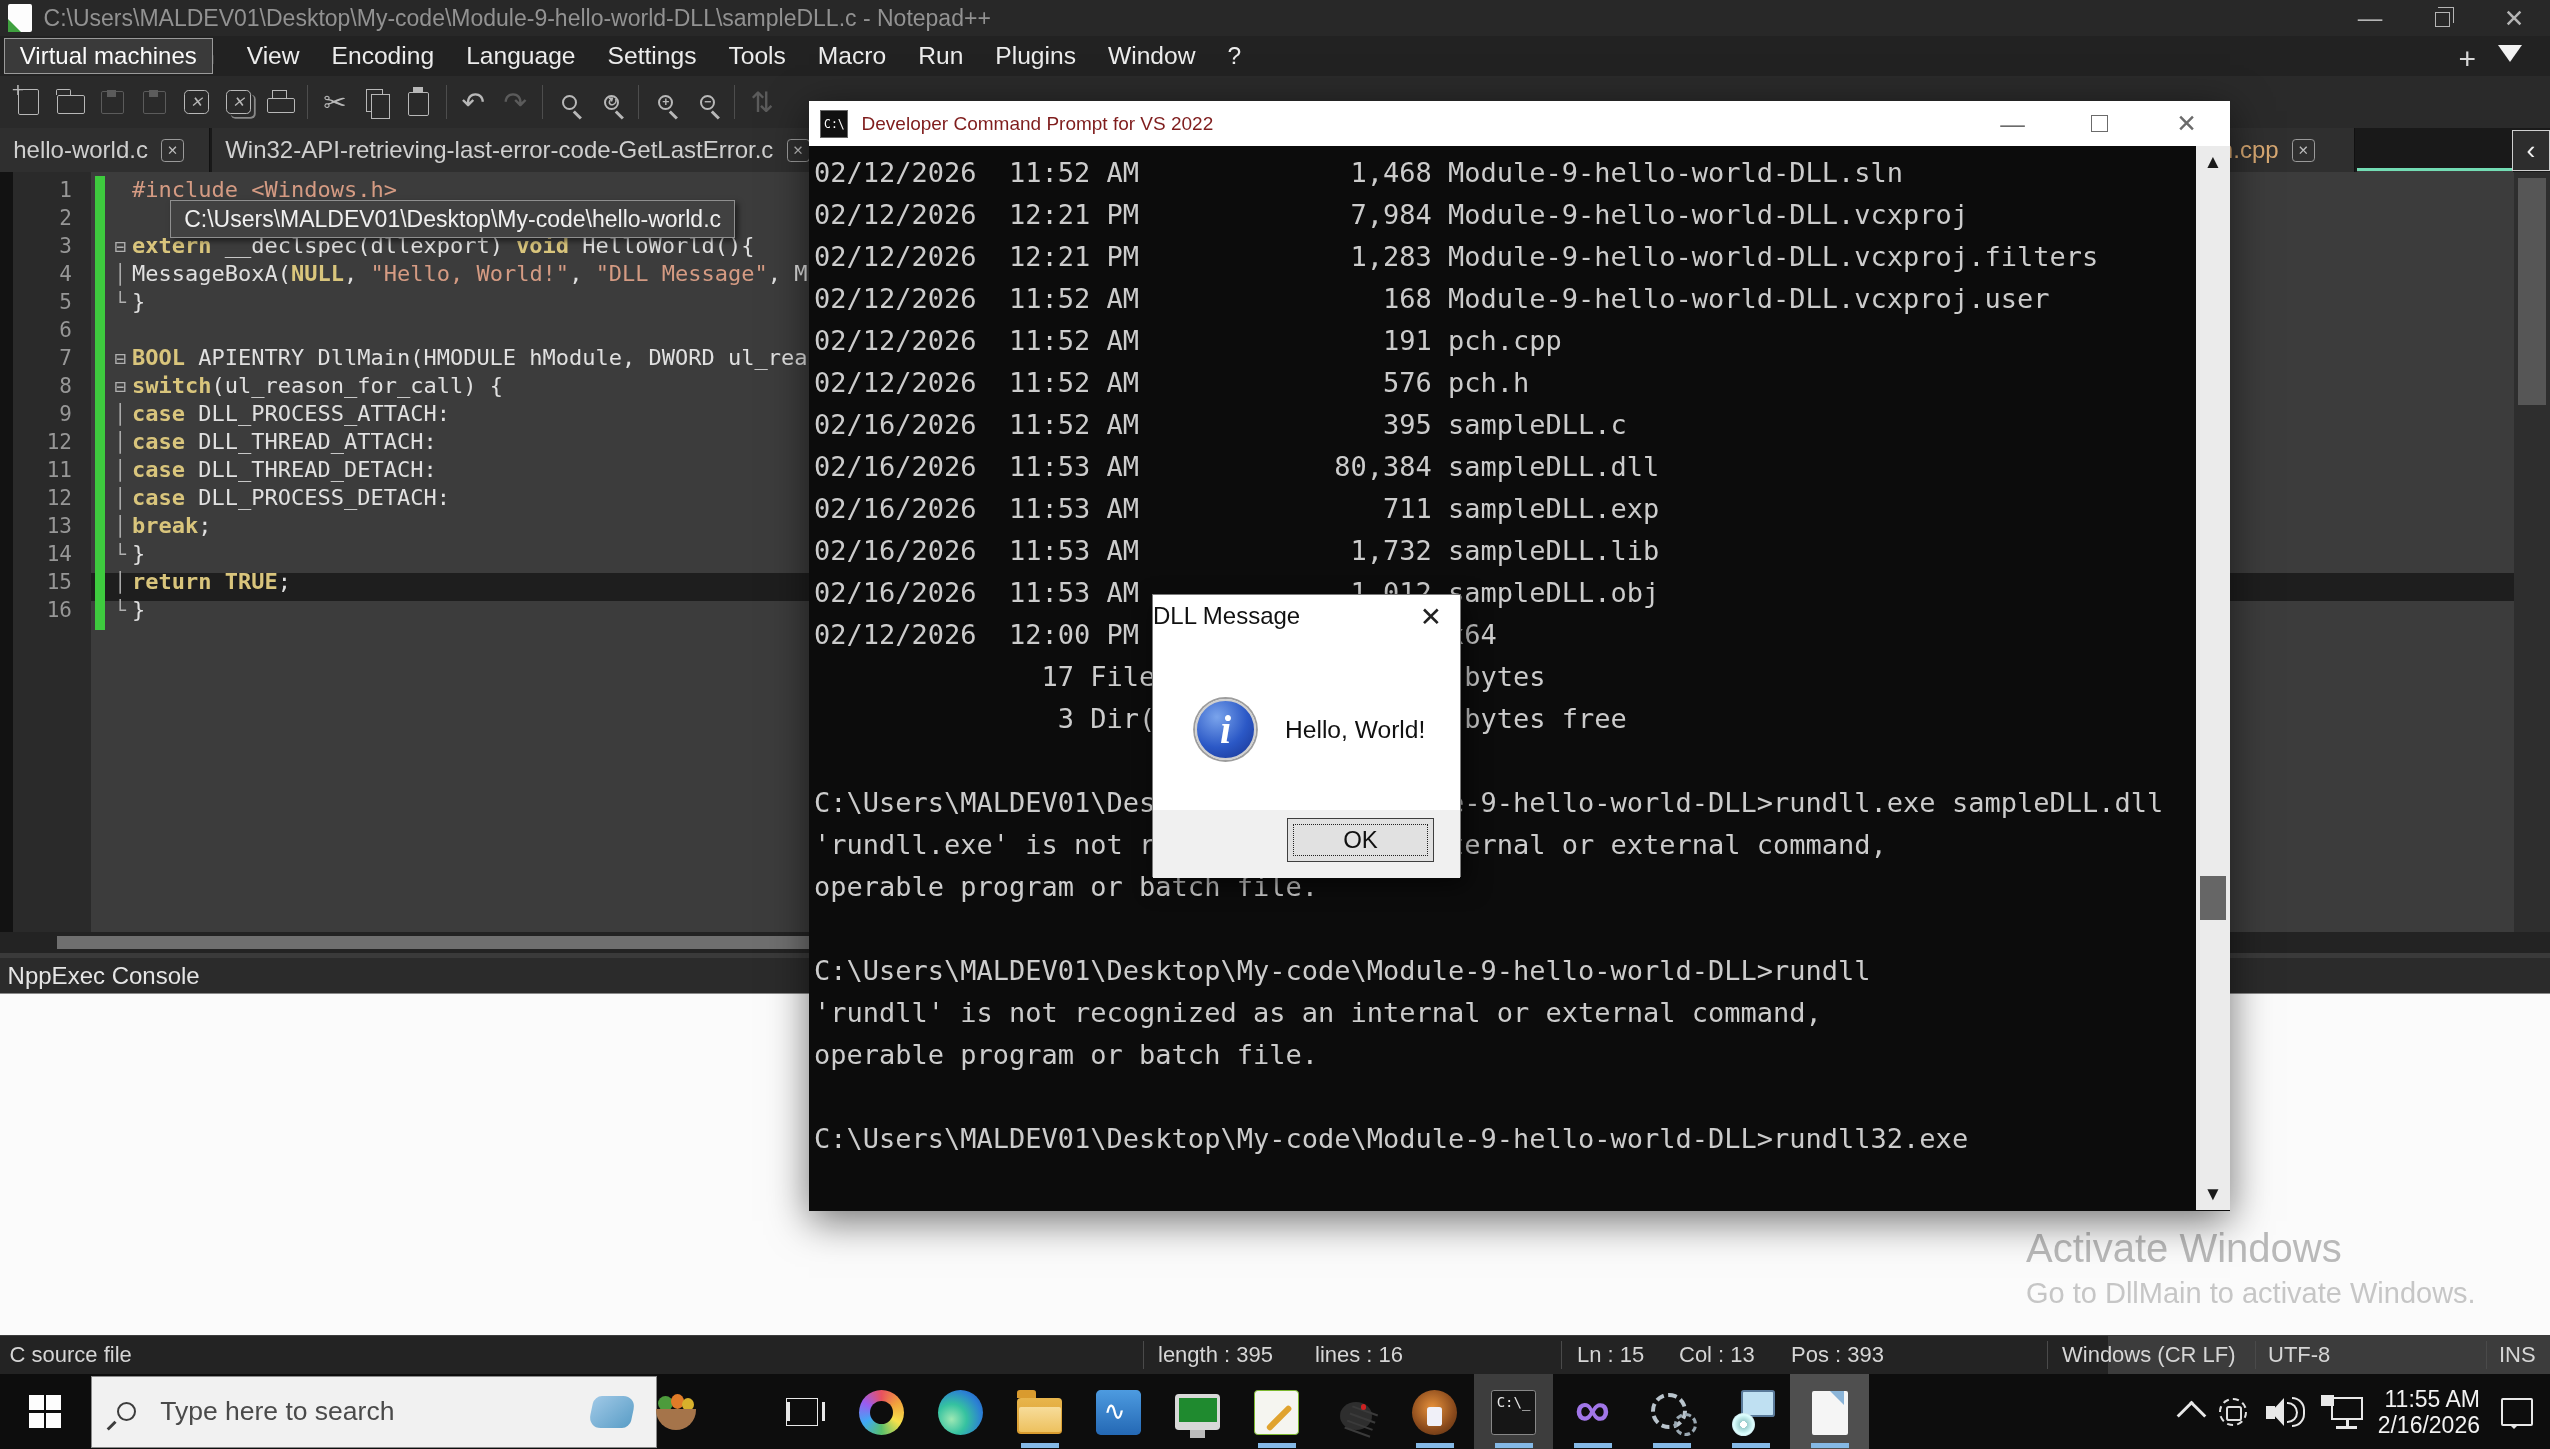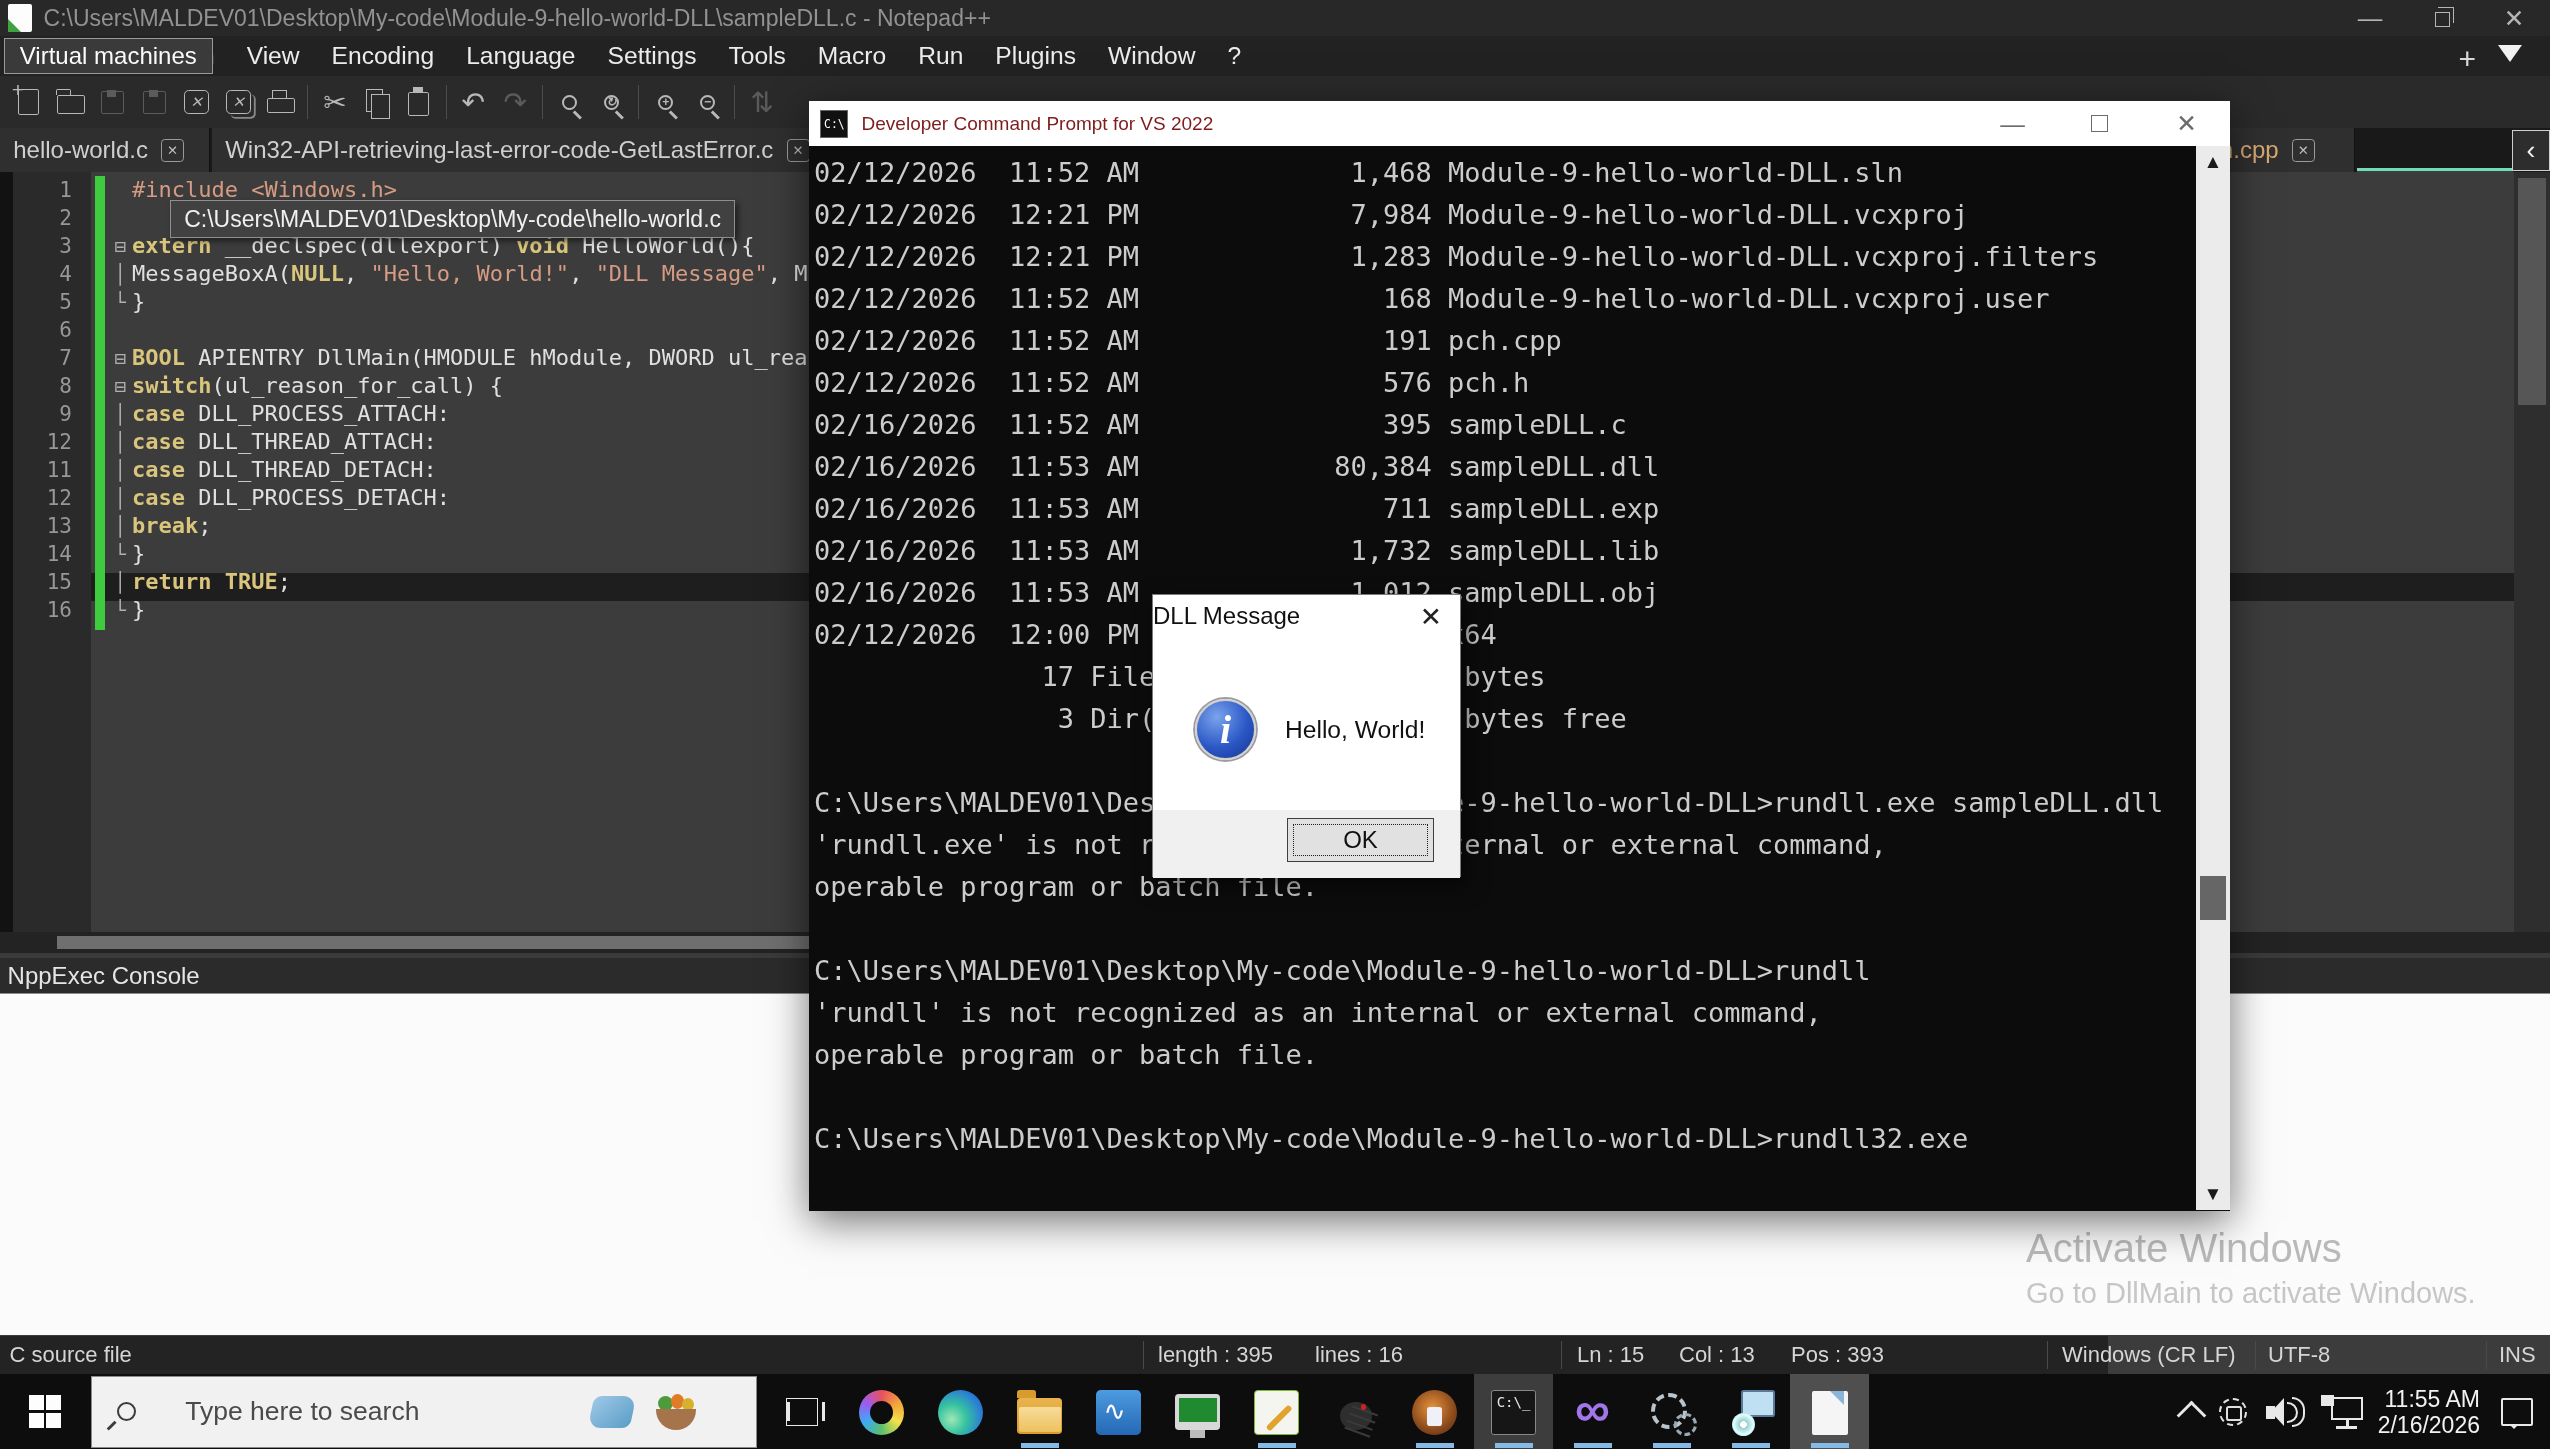--- a/index.html
+++ b/index.html
@@ -154,22 +154,22 @@
   .ok-btn { position:absolute; left:134px; top:7.6px; width:147px; height:44px; background:#e1e1e1;
     border:1.9px solid #3f3f3f; display:flex; align-items:center; justify-content:center; }
   .ok-btn span { display:flex; align-items:center; justify-content:center; width:135px; height:32px;
     border:0.9px dotted #222; font-size:24px; color:#111; }
 
   
   .taskbar { left:0; top:1374px; width:2550px; height:76px; background:#0d0d0d; z-index:100; }
   .start-btn { position:absolute; left:0; top:0; width:91px; height:76px; display:flex; align-items:center; justify-content:center; }
   .win-logo { width:34px; height:34px; display:grid; grid-template-columns:15px 15px; grid-template-rows:15px 15px; gap:2.8px; }
   .win-logo div { background:#fdfdfd; }
-  .search-box { position:absolute; left:91px; top:1.9px; width:666px; height:72px; background:#f1f1f1;
-    border:0.9px solid #8a8a8a; display:flex; align-items:center;gap:25px; }
+  .search-box { position:absolute; left:91px; top:1.9px; width:566px; height:72px; background:#f1f1f1;
+    border:0.9px solid #8a8a8a; display:flex; align-items:center; }
   .search-lens { width:19px; height:19px; border:2.8px solid #3c3c3c; border-radius:50%; margin-left:24.6px; position:relative; }
   .search-lens::after { content:""; position:absolute; left:-8.5px; top:16px; width:2.8px; height:11.4px; background:#3c3c3c; transform:rotate(45deg); }
   .search-text { margin-left:24.6px; color:#4a4a4a; font-size:26.5px; }
   .decor-mat { position:absolute; left:499px; top:19px; width:42px; height:32px; background:linear-gradient(135deg,#9fc8e6,#5b9ec7);
     border-radius:7.6px 13.2px 7.6px 13.2px; transform:skewX(-12deg); }
   .decor-basket { position:absolute; left:562px; top:17px; width:44px; height:38px; }
   .decor-basket .bowl { position:absolute; left:1.9px; top:15px; width:40px; height:21px; background:#a5744a; border-radius:0 0 20px 20px; }
   .decor-basket .v1 { position:absolute; left:3.8px; top:1.9px; width:15px; height:15px; background:#4d9b3c; border-radius:50%; }
   .decor-basket .v2 { position:absolute; left:17px; top:0; width:13.2px; height:15px; background:#e07b28; border-radius:50%; }
   .decor-basket .v3 { position:absolute; left:28px; top:3.8px; width:12.3px; height:13.2px; background:#d8b12c; border-radius:50%; }

